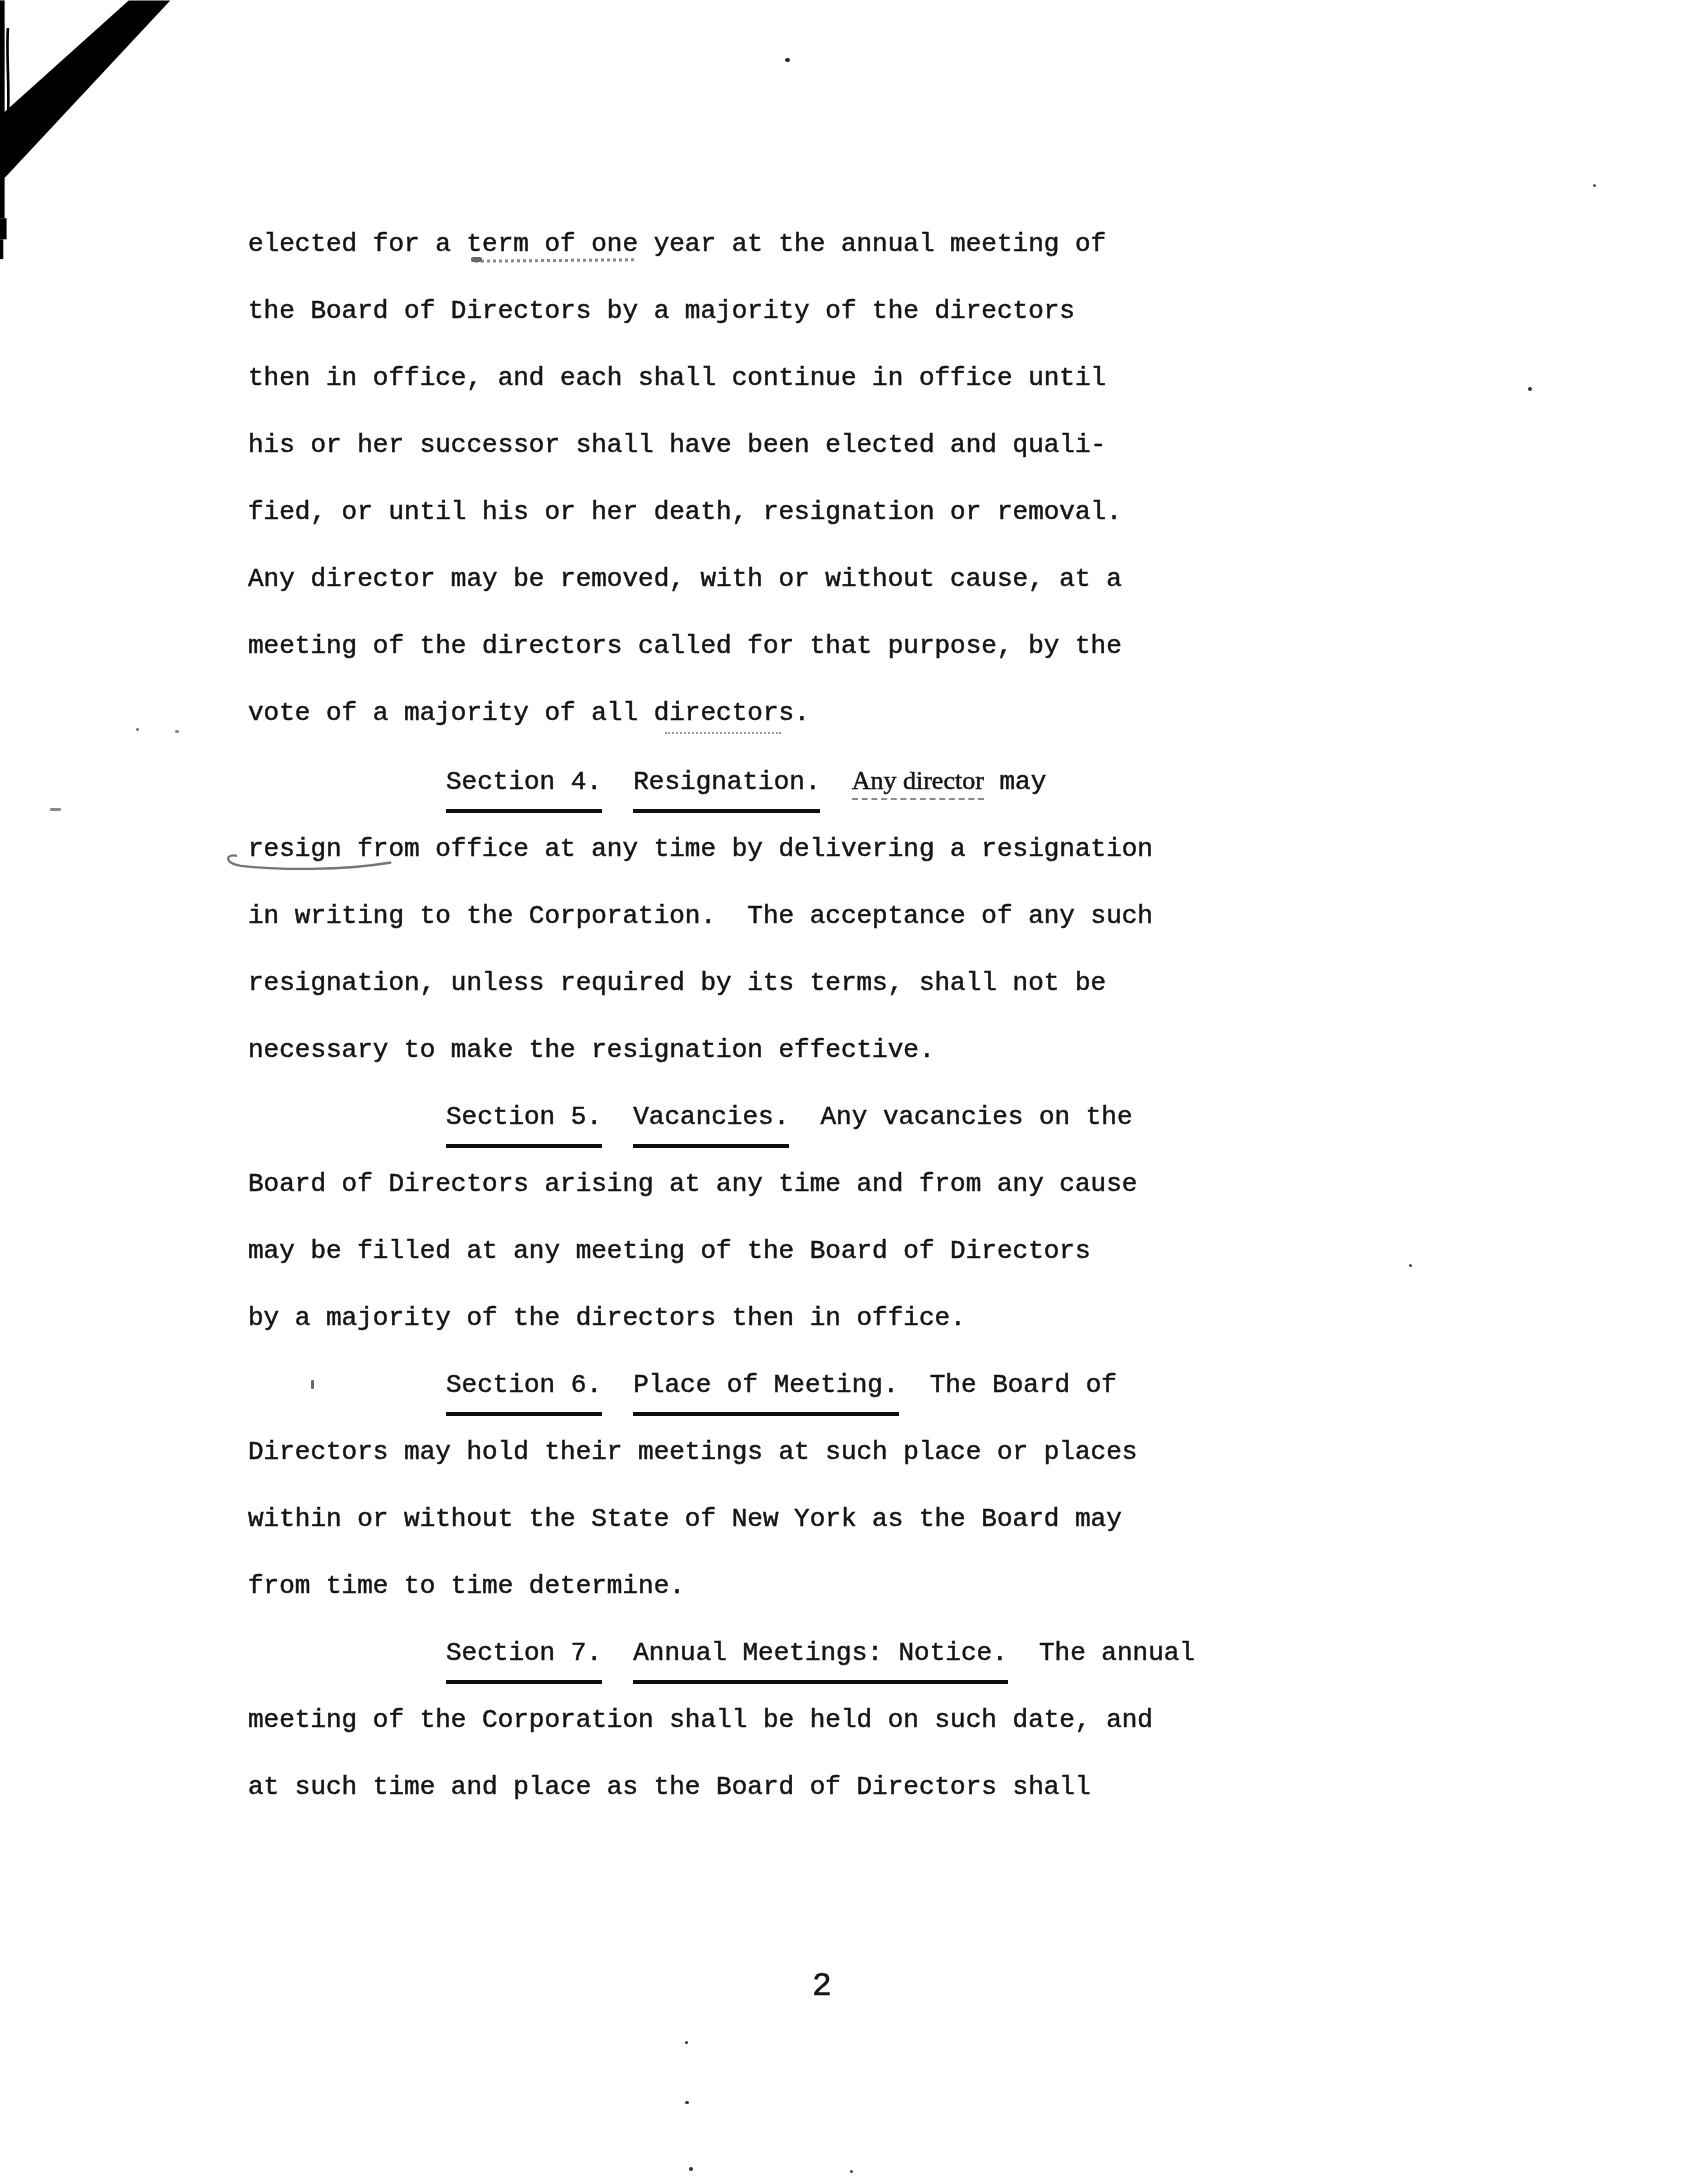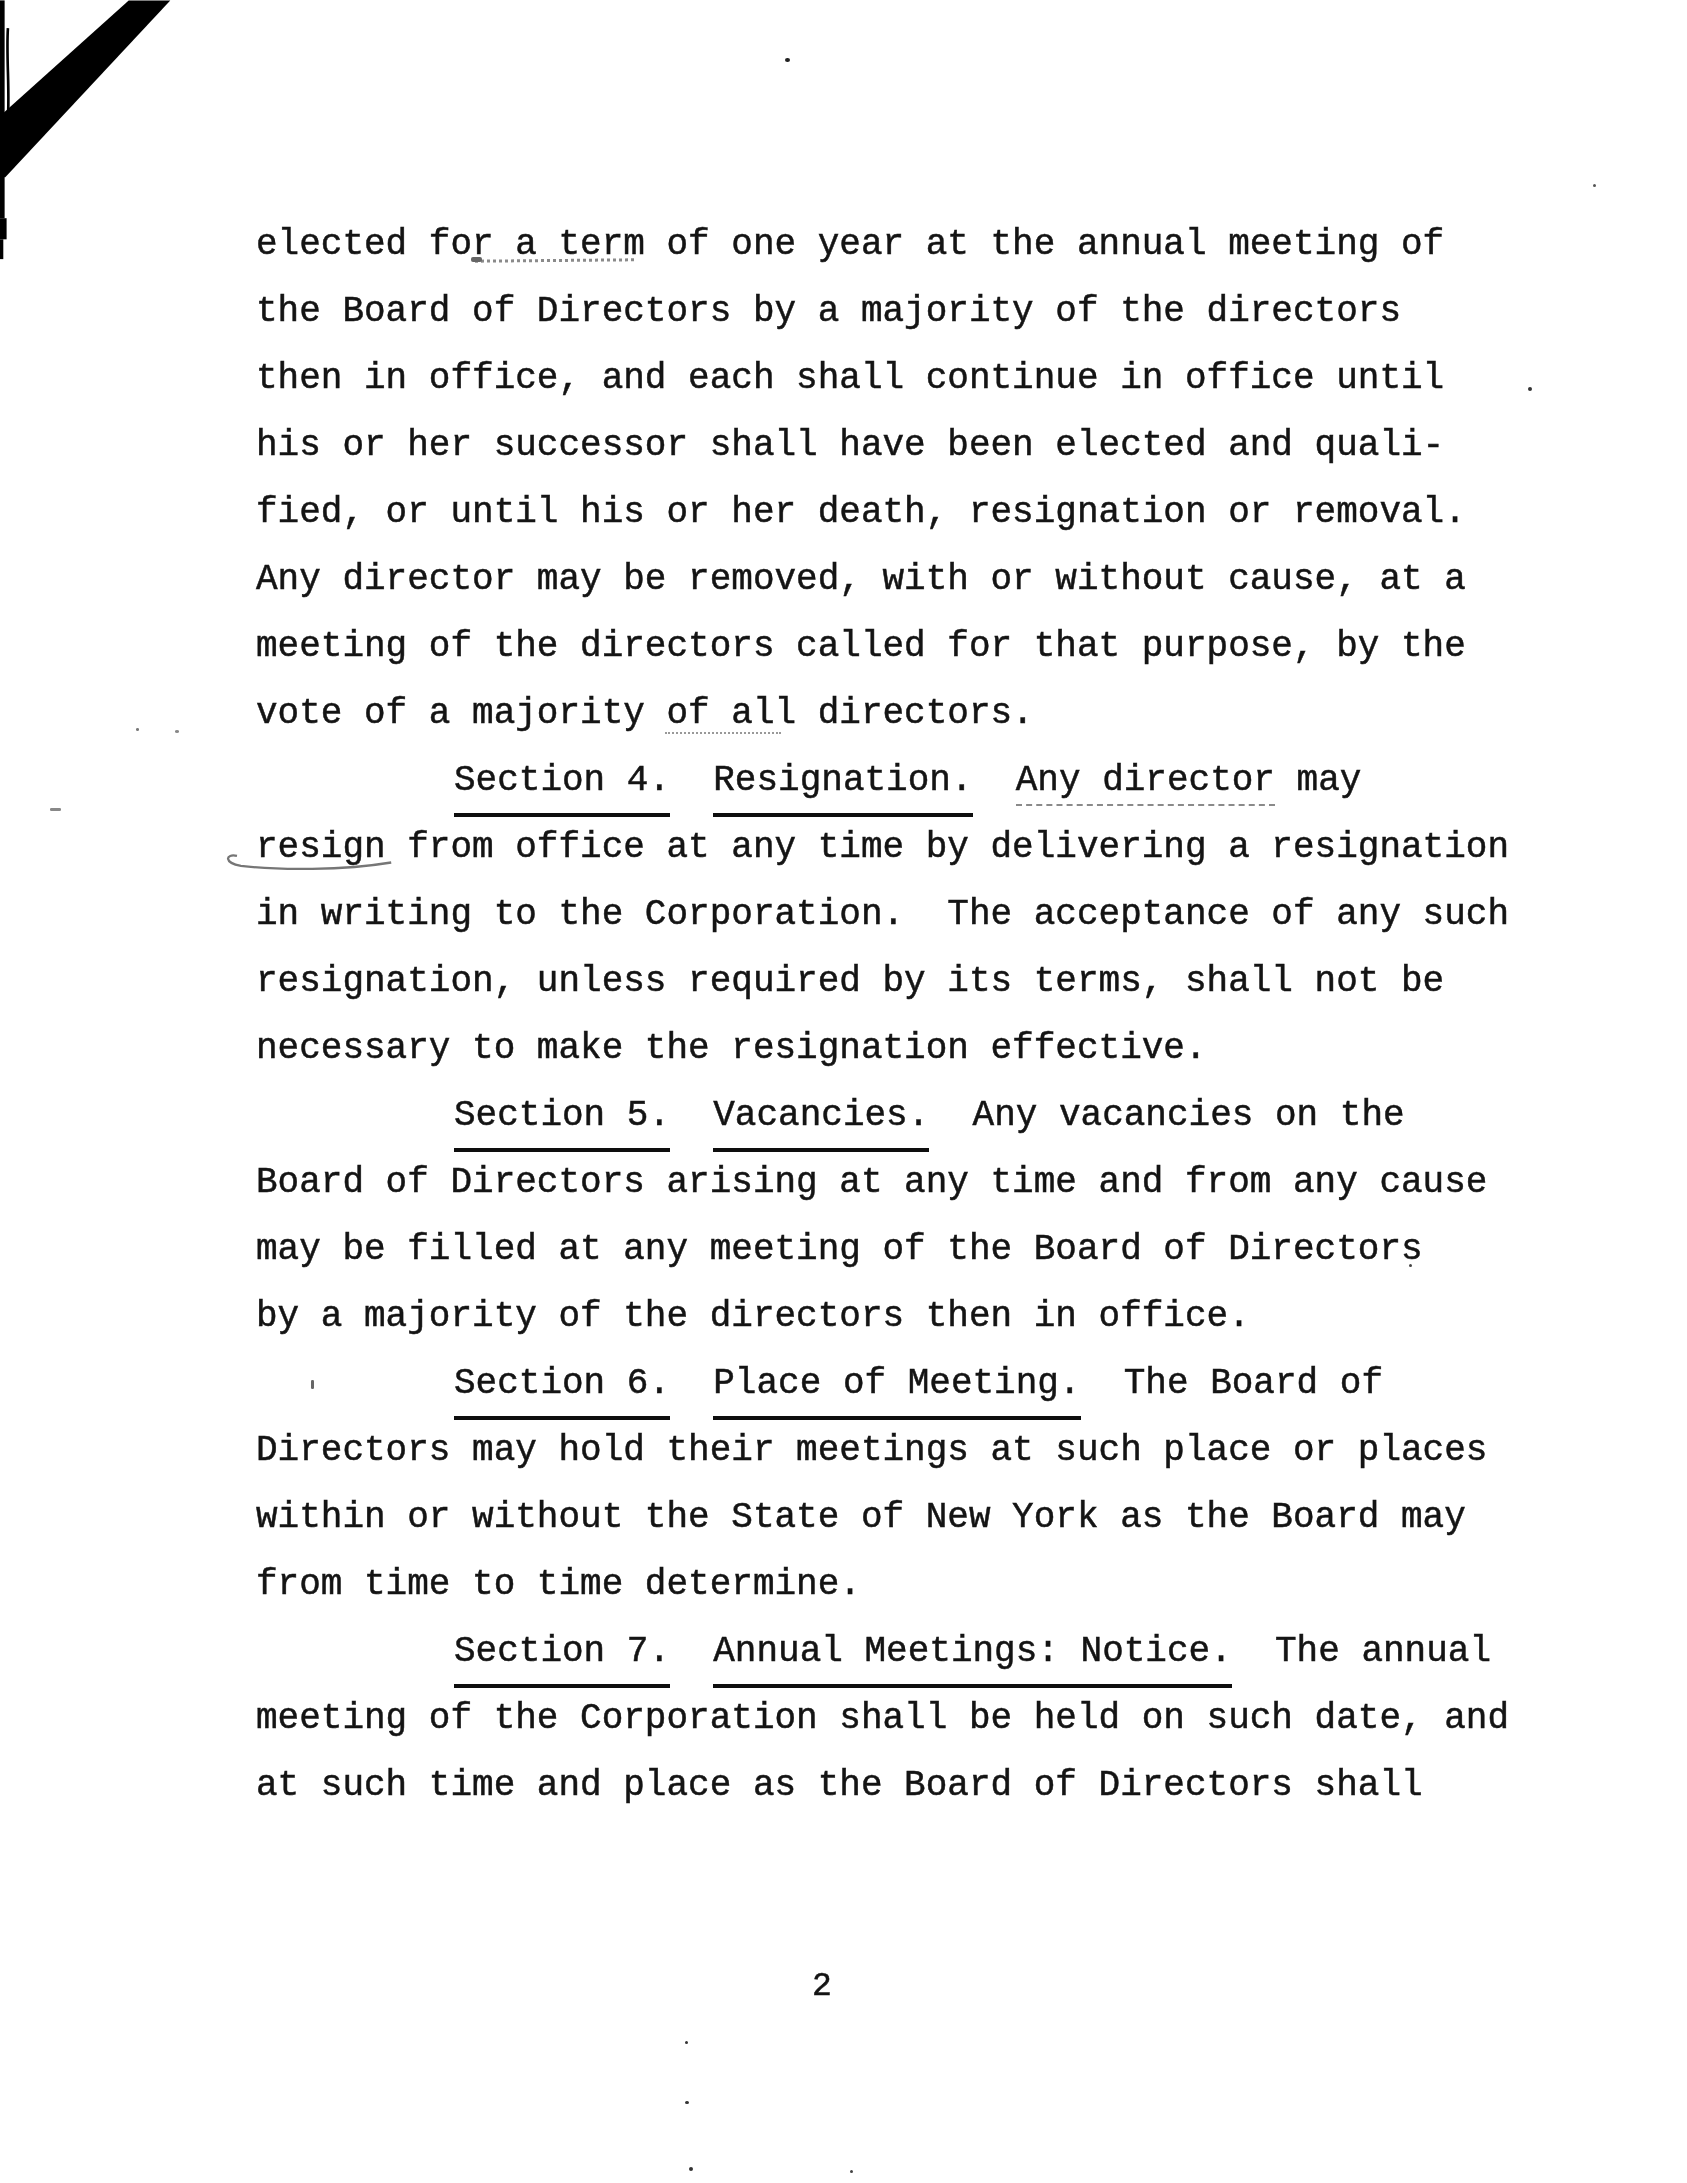--- a/index.html
+++ b/index.html
@@ -11,37 +11,38 @@
     position: relative;
     width: 1687px;
     height: 2183px;
     background: #ffffff;
     overflow: hidden;
     font-family: "Liberation Mono", "DejaVu Sans Mono", monospace;
     color: #141414;
   }
   .textblock {
     position: absolute;
-    left: 256px;
+    left: 248px;
     top: 211px;
     width: 1257px;
-    font-size: 36px;
+    font-size: 26px;
     line-height: 67px;
     -webkit-text-stroke: 0.5px #141414;
     white-space: pre;
   }
   .line { white-space: pre; }
   .line.indent { padding-left: 198px; }
   .u-solid {
     border-bottom: 4.6px solid #0e0e0e;
     padding-bottom: 12px;
   }
   .u-faint {
     border-bottom: 2.6px dashed #8a8a8a;
     padding-bottom: 2.6px;
+    font-family: Liberation Serif, serif;
   }
   .page-number {
     position: absolute;
     left: 812px;
     top: 1968px;
     font-size: 33px;
     -webkit-text-stroke: 0.5px #141414;
   }
   .artifact { position: absolute; pointer-events: none; }
   .speck { position: absolute; border-radius: 50%; }

